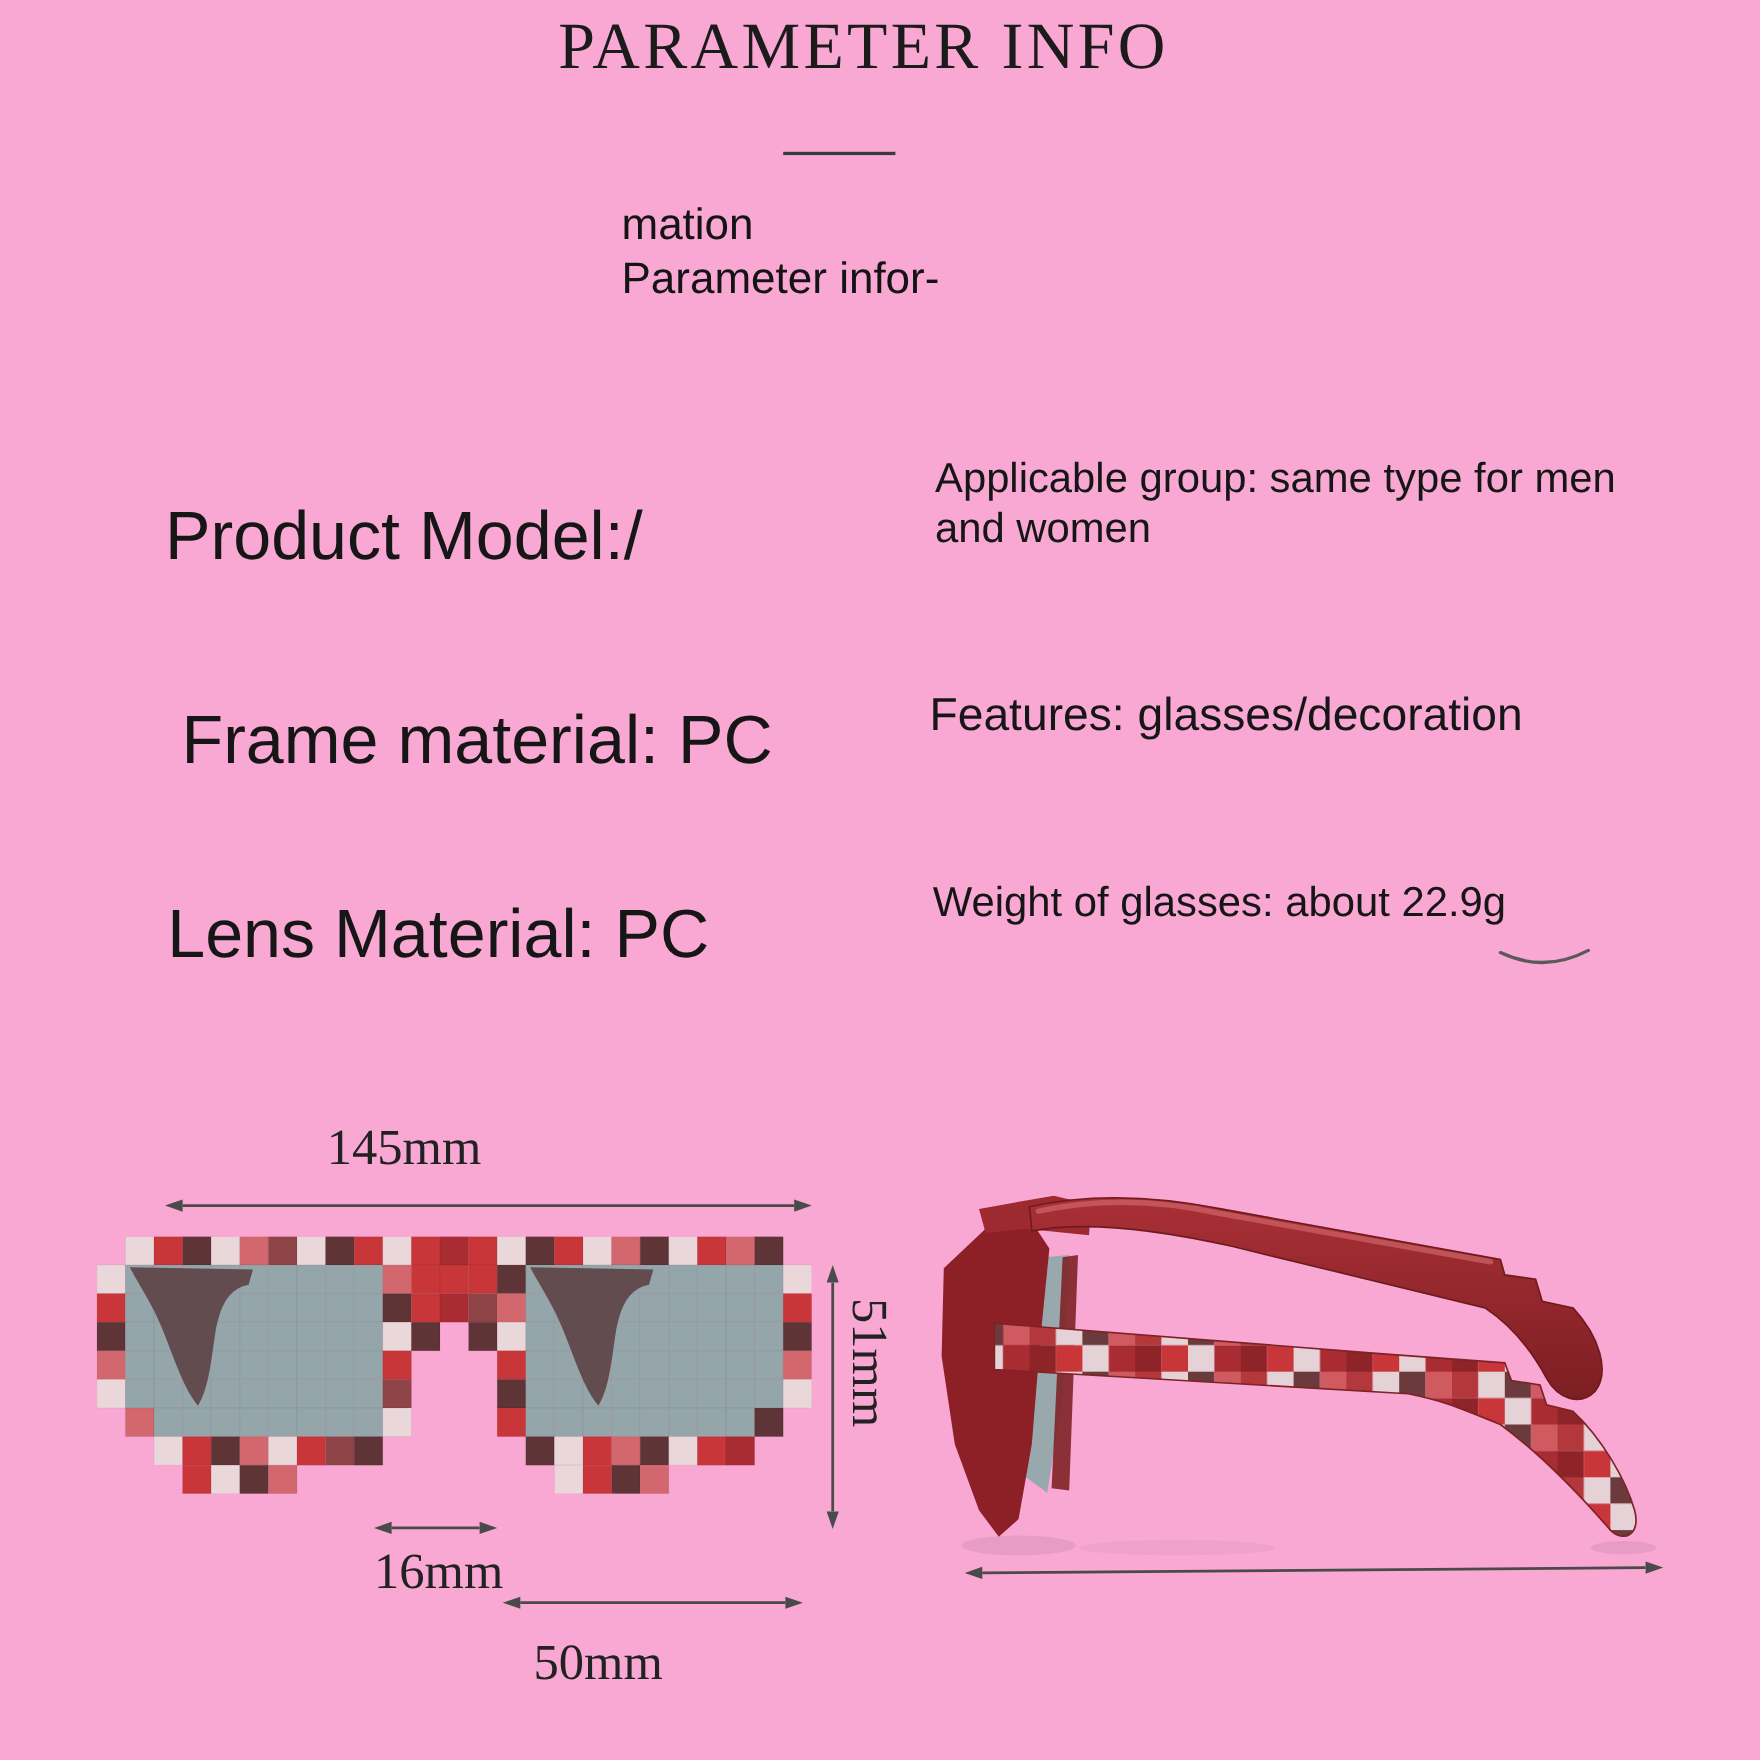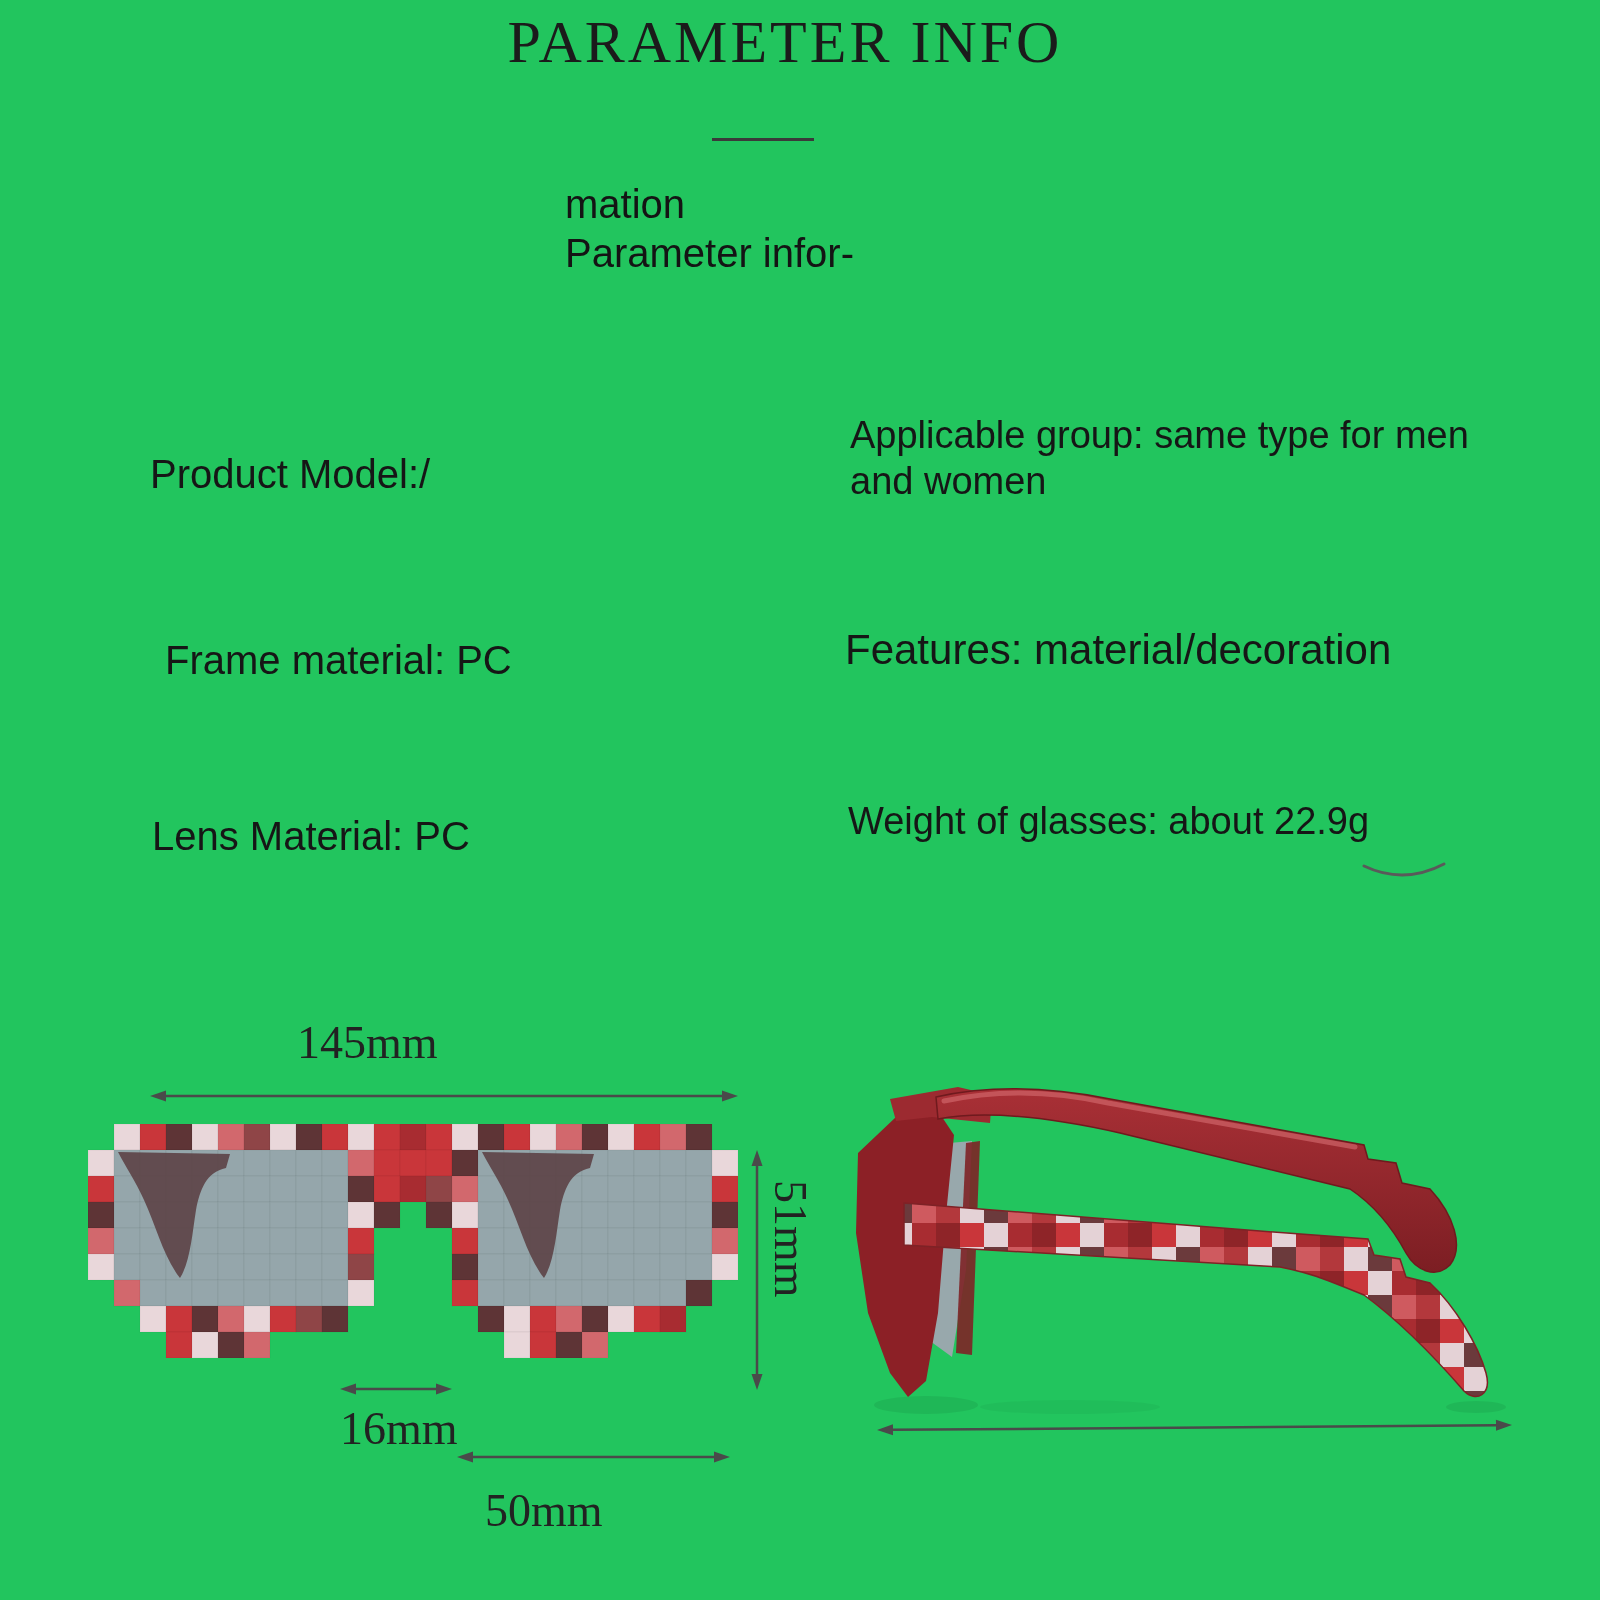--- a/index.html
+++ b/index.html
@@ -1,24 +1,24 @@
 <!DOCTYPE html>
 <html><head>
 <meta charset="utf-8">
 <style>
   html,body{margin:0;padding:0;background:#fff;}
-  .page{position:relative;width:1600px;height:1600px;background:#22c55e;overflow:hidden;
+  .page{position:relative;width:1600px;height:1600px;background:#f9a8d4;overflow:hidden;
         font-family:"Liberation Sans",sans-serif;color:#1d1d1d;}
   .title{position:absolute;left:0;top:8px;width:1570px;text-align:center;
          font-family:"Liberation Serif",serif;font-size:60px;font-weight:400;
          letter-spacing:3px;color:#1b1b1b;}
   .divider{position:absolute;left:712px;top:138px;width:102px;height:3px;background:#3a3a3a;}
   .subtitle{position:absolute;left:565px;top:180px;font-size:40px;line-height:49px;color:#141414;}
   .spec{position:absolute;color:#161616;}
-  .spec-l{font-size:40px;text-align:center;}
+  .spec-l{font-size:62px;text-align:center;}
   .spec-r1{left:850px;top:412px;width:660px;font-size:38px;line-height:46px;}
   .spec-r2{left:845px;top:626px;font-size:42px;}
   .spec-r3{left:848px;top:800px;font-size:38px;text-align:right;}
   .spec-l1{left:150px;top:452px;}
   .spec-l2{left:132px;top:638px;margin-left:33px;}
   .spec-l3{left:152px;top:814px;}
   .dim-label{position:absolute;font-family:"Liberation Serif",serif;font-size:46px;color:#222;
              }
   .dim-vertical{writing-mode:vertical-rl;}
   .art{position:absolute;}
@@ -35,21 +35,21 @@
   <div class="subtitle">
     <div>mation</div>
     <div>Parameter infor-</div>
   </div>
 
   <div class="spec spec-l spec-l1">Product Model:/</div>
   <div class="spec spec-l spec-l2">Frame material: PC</div>
   <div class="spec spec-l spec-l3">Lens Material: PC</div>
 
   <div class="spec spec-r1">Applicable group: same type for men and women</div>
-  <div class="spec spec-r2">Features: material/decoration</div>
+  <div class="spec spec-r2">Features: glasses/decoration</div>
   <div class="spec spec-r3">Weight of glasses: about 22.9g</div>
 
   <svg class="art" style="left:1358px;top:858px" width="92" height="30" viewBox="0 0 92 30">
     <path d="M6 8 Q 46 27 86 6" fill="none" stroke="#5a5a5a" stroke-width="3" stroke-linecap="round"></path>
   </svg>
 
   <div class="art" style="left:88px;top:1124px">
     <svg id="front-svg" width="650" height="234" viewBox="0 0 650 234">
         <rect x="26" y="0" width="26" height="26" fill="#e9d7da" stroke="rgba(0,0,0,0.05)"></rect>
         <rect x="52" y="0" width="26" height="26" fill="#c9363a" stroke="rgba(0,0,0,0.05)"></rect>

